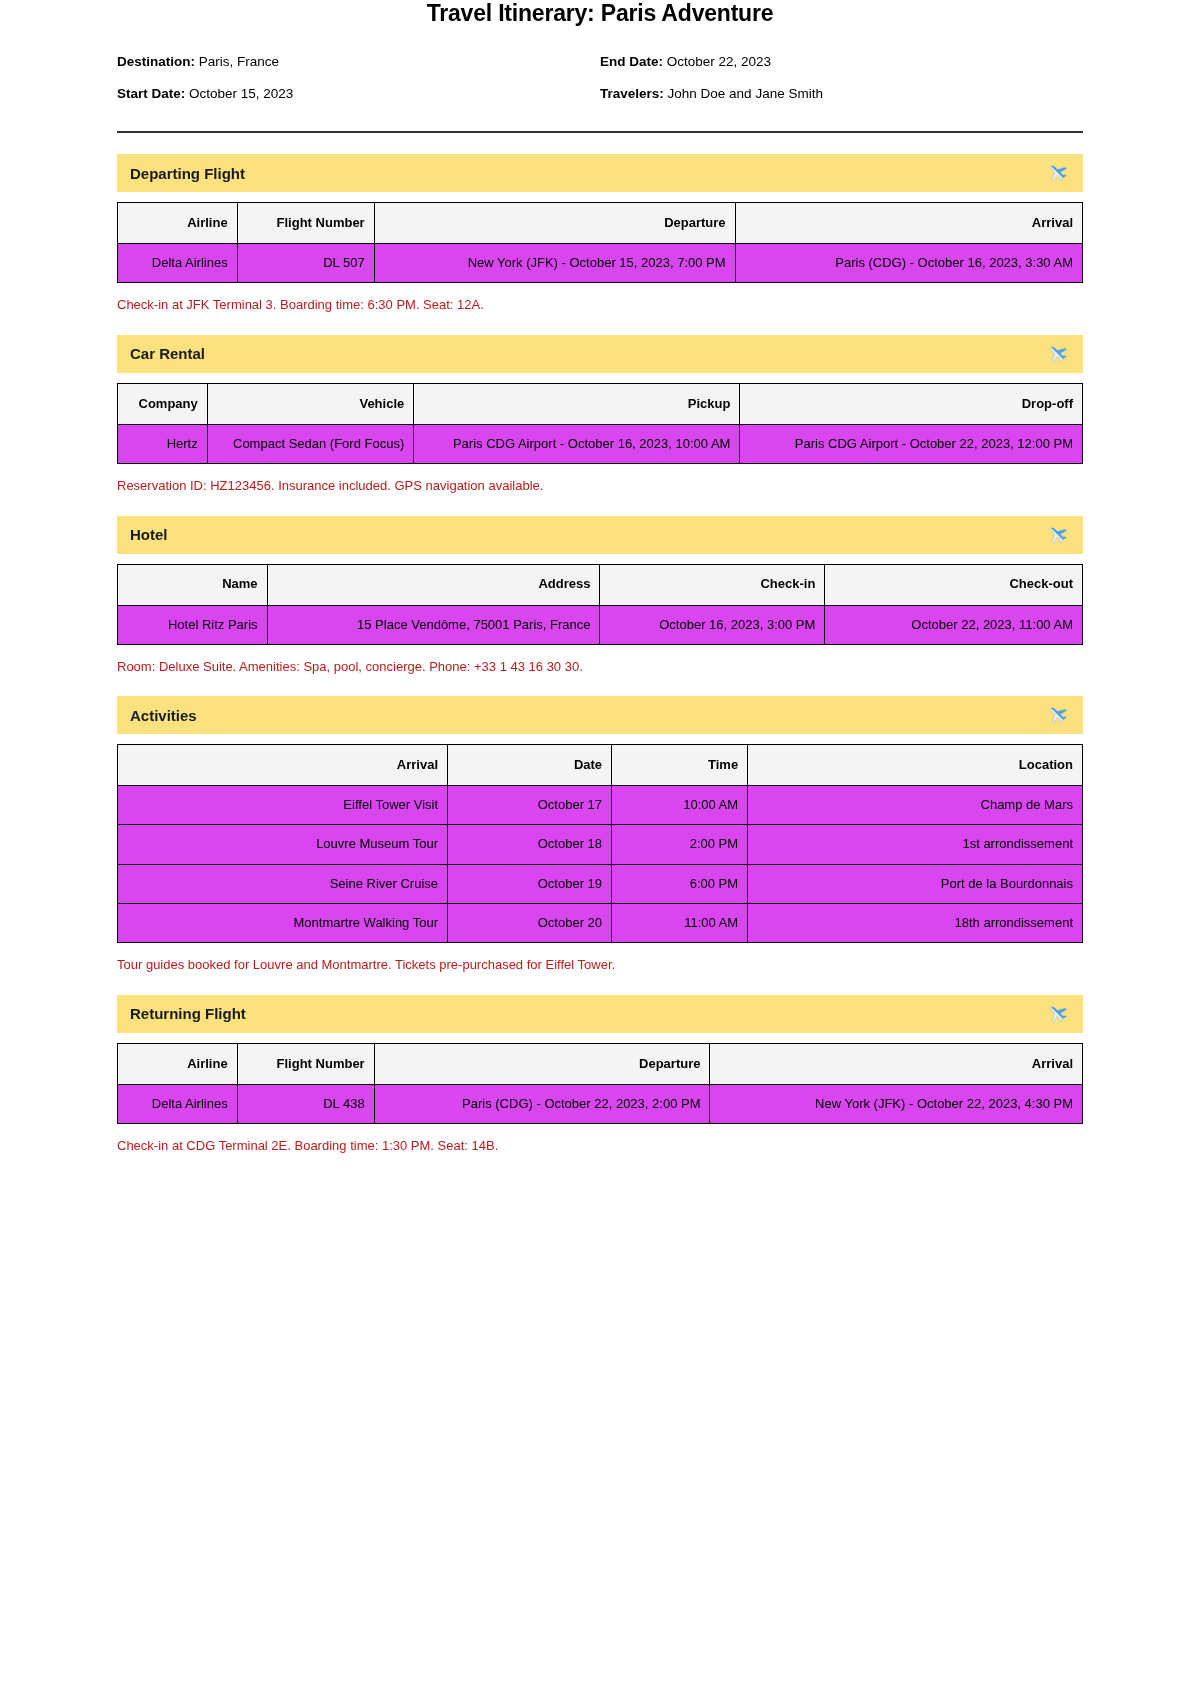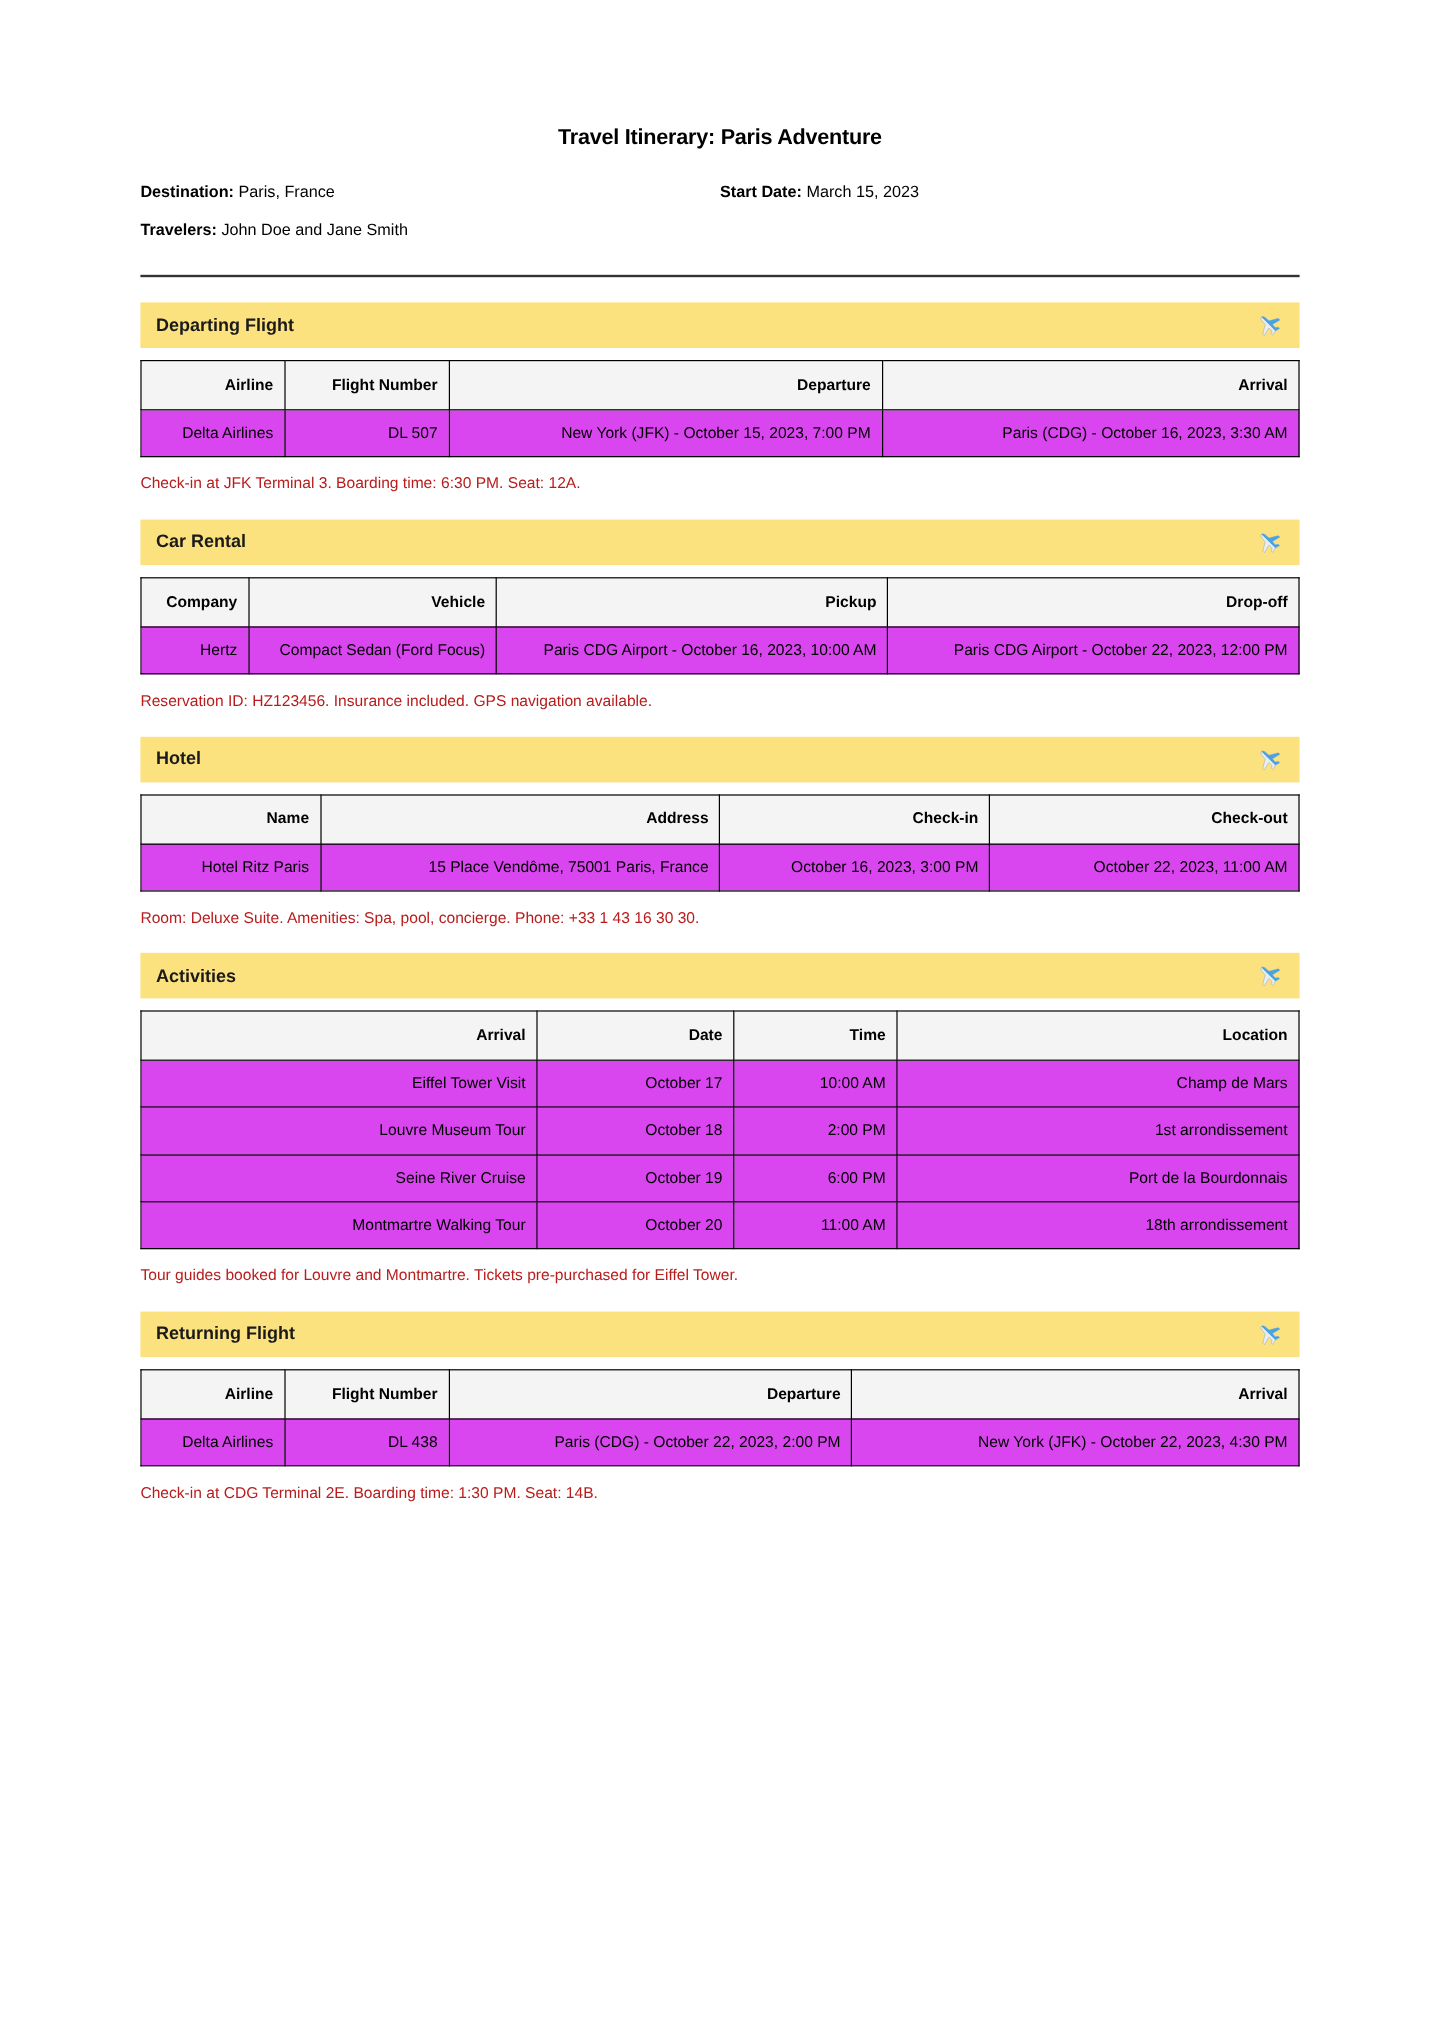--- a/index.html
+++ b/index.html
@@ -13,25 +13,24 @@
     height: 1697px;
     font-family: "Liberation Sans", sans-serif;
     color: #000000;
     position: relative;
     overflow: hidden;
   }
   .page {
     padding: 0 117px;
   }
   h1.doc-title {
-    font-size: 18px;
+    font-size: 23px;
     font-weight: bold;
     text-align: center;
     margin: 0;
-    padding-top: 104px;
     letter-spacing: -0.2px;
     color: #000;
   }
   .meta {
     margin-top: 26px;
     display: grid;
     grid-template-columns: 1fr 1fr;
     row-gap: 14px;
     column-gap: 0px;
     font-size: 13.5px;
@@ -142,22 +141,26 @@
 <div class="page">
 
   <h1 class="doc-title">Travel Itinerary: Paris Adventure</h1>
 
   <div class="meta">
     <div class="meta-item">
       <span class="lbl">Destination:</span>
       <span class="val">Paris, France</span>
     </div>
     <div class="meta-item">
+      <span class="lbl">End Date:</span>
+      <span class="val">October 22, 2023</span>
+    </div>
+    <div class="meta-item">
       <span class="lbl">Start Date:</span>
-      <span class="val">March 15, 2023</span>
+      <span class="val">October 15, 2023</span>
     </div>
     <div class="meta-item">
       <span class="lbl">Travelers:</span>
       <span class="val">John Doe and Jane Smith</span>
     </div>
   </div>
 
   <div class="hr"></div>
 
   <div id="sections-host">

